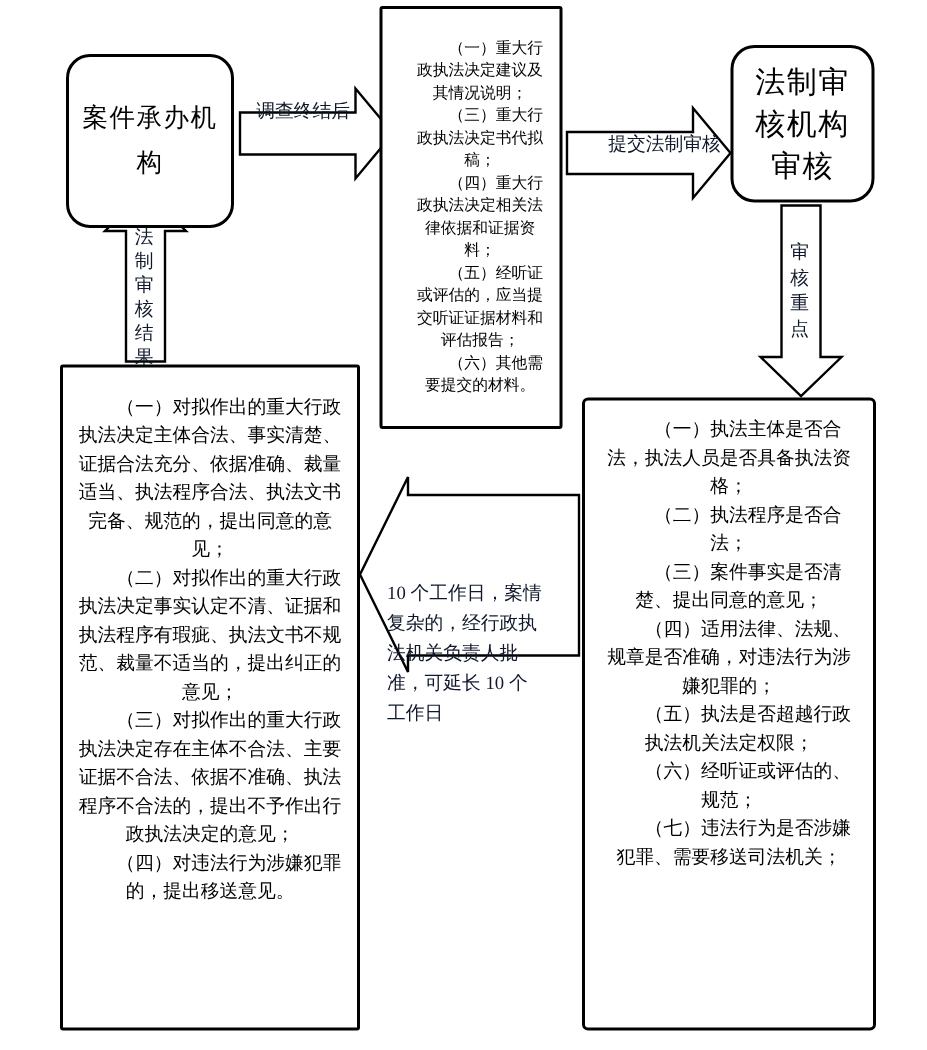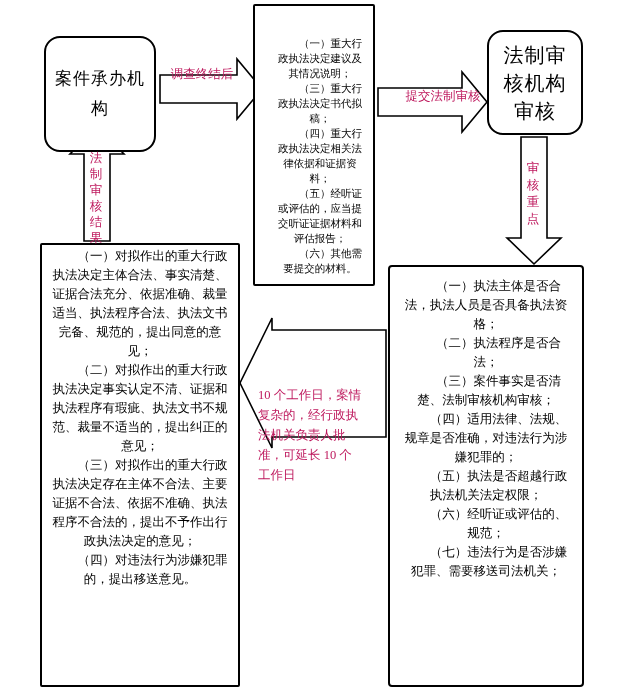--- a/index.html
+++ b/index.html
@@ -52,36 +52,36 @@
   #node-legal-review-org {
     left: 487px; top: 30px; width: 96px; height: 105px;
     font-size: 20px;
     line-height: 28px;
     letter-spacing: 1px;
   }
   #node-submit-materials {
     left: 253px; top: 4px; width: 122px; height: 282px;
     font-size: 10.5px;
     line-height: 15px;
-    align-items: flex-end;
+    align-items: center;
     justify-content: flex-start;
     padding-left: 12px;
   }
   #node-submit-materials .txt {
     padding: 8px 6px;
   }
   #node-review-opinions {
     left: 40px; top: 243px; width: 200px; height: 444px;
     font-size: 12.5px;
     line-height: 19px;
     align-items: flex-start;
     justify-content: flex-start;
   }
   #node-review-opinions .txt {
-    padding: 2px 9px;
+    padding: 17px 9px;
   }
   #node-review-points {
     left: 388px; top: 265px; width: 196px; height: 422px;
     font-size: 12.5px;
     line-height: 19px;
     align-items: flex-start;
     justify-content: flex-start;
     border-radius: 4px;
   }
   #node-review-points .txt {
@@ -94,21 +94,21 @@
   }
   .para + .para {
     margin-top: 0;
   }
 
   
   .label {
     position: absolute;
     font-size: 12.5px;
     line-height: 17px;
-    color: #be185d;
+    color: #0f172a;
     text-align: center;
     white-space: pre-line;
   }
   #label-after-investigation {
     left: 152px; top: 66px; width: 100px;
   }
   #label-submit-legal {
     left: 375px; top: 88px; width: 110px; padding-left: 13px;
   }
   #label-legal-result {
@@ -185,21 +185,21 @@
       <p class="para">（二）对拟作出的重大行政执法决定事实认定不清、证据和执法程序有瑕疵、执法文书不规范、裁量不适当的，提出纠正的意见；</p>
       <p class="para">（三）对拟作出的重大行政执法决定存在主体不合法、主要证据不合法、依据不准确、执法程序不合法的，提出不予作出行政执法决定的意见；</p>
       <p class="para">（四）对违法行为涉嫌犯罪的，提出移送意见。</p>
     </span>
   </div>
 
   <div class="node rounded" id="node-review-points">
     <span class="txt">
       <p class="para">（一）执法主体是否合法，执法人员是否具备执法资格；</p>
       <p class="para">（二）执法程序是否合法；</p>
-      <p class="para">（三）案件事实是否清楚、法制审核机构审核；</p>
+      <p class="para">（三）案件事实是否清楚、提出同意的意见；</p>
       <p class="para">（四）适用法律、法规、规章是否准确，对违法行为涉嫌犯罪的；</p>
       <p class="para">（五）执法是否超越行政执法机关法定权限；</p>
       <p class="para">（六）经听证或评估的、规范；</p>
       <p class="para">（七）违法行为是否涉嫌犯罪、需要移送司法机关；</p>
     </span>
   </div>
 
   <div class="label" id="label-after-investigation">调查终结后</div>
   <div class="label" id="label-submit-legal">提交法制审核</div>
   <div class="label" id="label-legal-result">法制审核结果</div>

